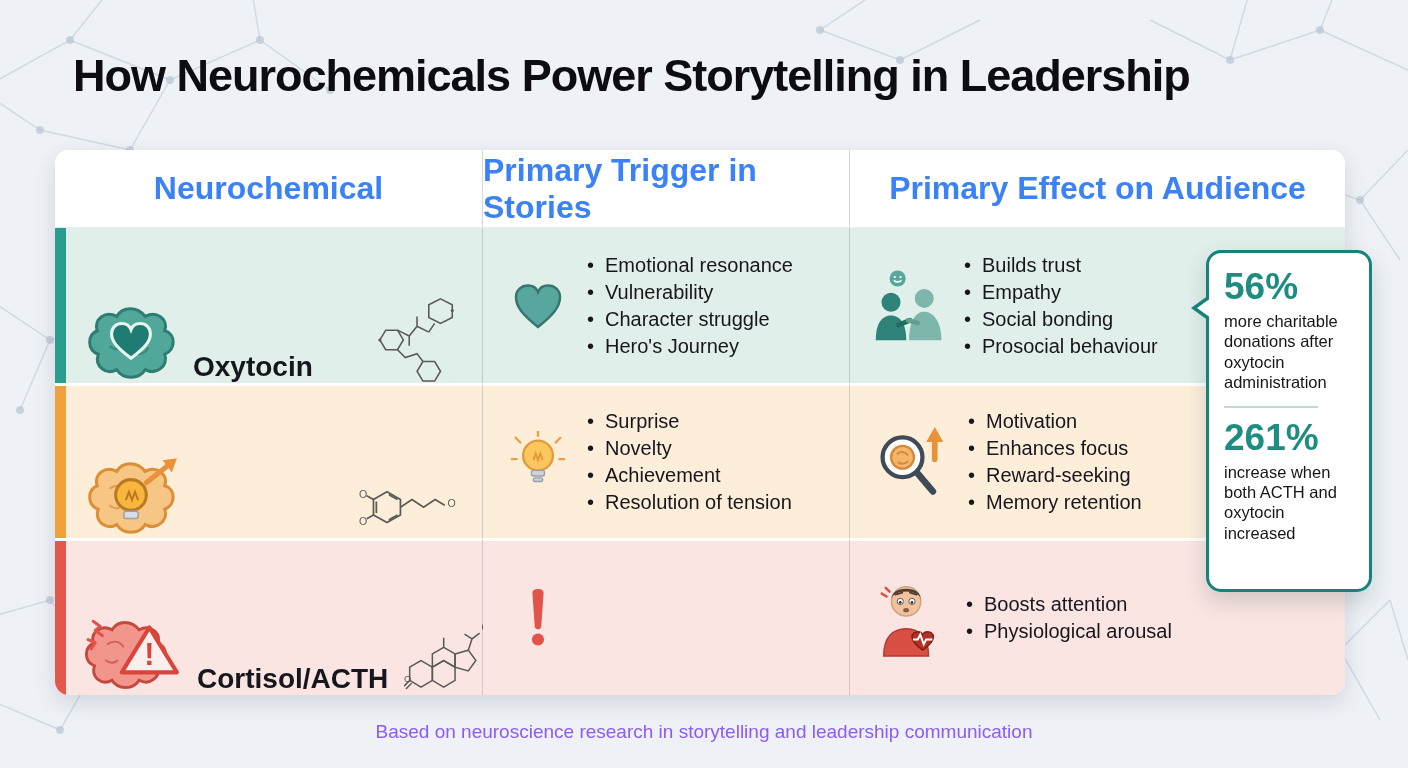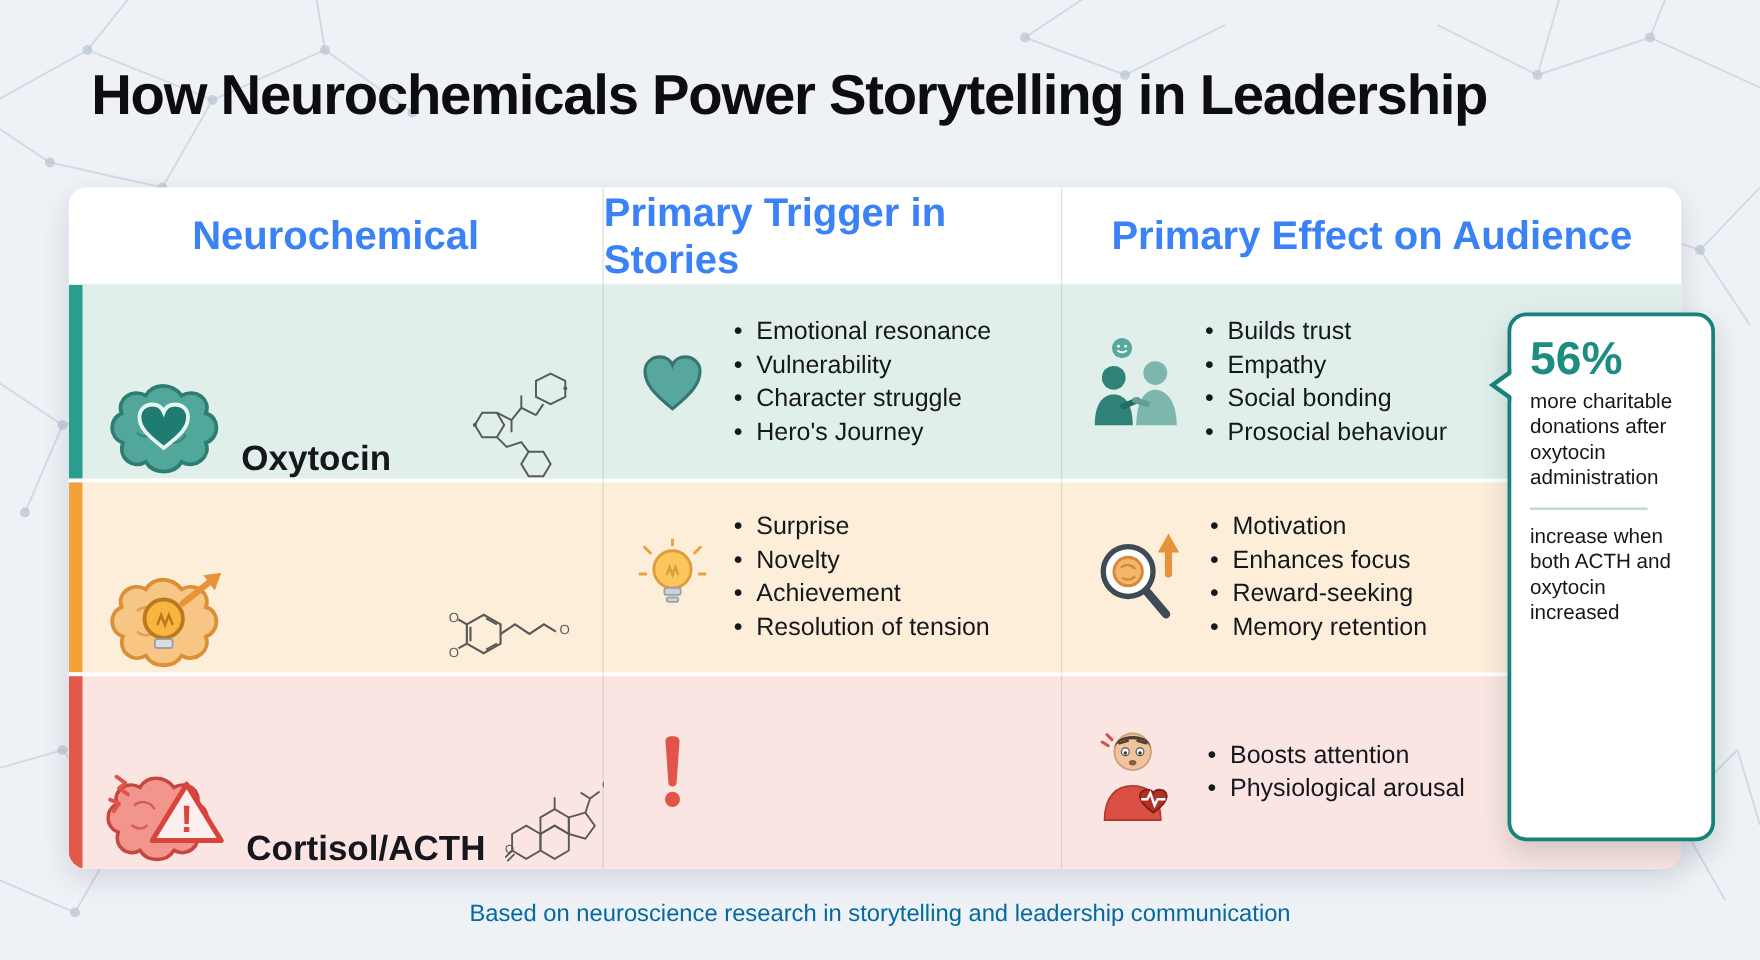--- a/index.html
+++ b/index.html
@@ -32,35 +32,35 @@
   .main-icon { flex:0 0 auto; display:flex; }
   .chem-name { font-size:28px; font-weight:800; color:#16161d; white-space:nowrap; }
   .structure { margin-left:auto; margin-right:6px; opacity:.9; display:flex; }
 
   .list-cell { display:flex; align-items:center; gap:16px; padding:0 6px 0 22px; }
   .cell-icon { flex:0 0 66px; display:flex; justify-content:center; }
   .list-cell ul { list-style:none; }
   .list-cell li { font-size:20px; color:#16161d; line-height:27px; display:flex; font-weight:500; }
   .list-cell li::before { content:"•"; margin-right:11px; }
 
-  .callout { position:absolute; left:1206px; top:250px; width:166px; height:423px;
+  .callout { position:absolute; left:1206px; top:250px; width:166px; height:342px;
              background:#fff; border:3px solid #15837a; border-radius:15px;
              box-shadow:0 10px 22px rgba(25,60,70,.18); padding:15px 15px 10px; }
   .callout::before { content:""; position:absolute; left:-18px; top:42px;
              border-top:13px solid transparent; border-bottom:13px solid transparent;
              border-right:18px solid #15837a; }
   .callout::after { content:""; position:absolute; left:-12px; top:45px;
              border-top:10px solid transparent; border-bottom:10px solid transparent;
              border-right:14px solid #ffffff; }
   .stat-value { font-size:37px; font-weight:800; color:#1d8d82; line-height:1.05; }
   .stat-text { font-size:16.5px; line-height:1.24; color:#15151c; margin-top:4px; font-weight:500; }
   .callout-divider { height:2px; background:#bcdbd6; width:72%; margin:13px 0 11px; }
 
   .footer { position:absolute; left:0; right:0; top:721px; text-align:center;
-            font-size:19px; color:#0369a1; }
+            font-size:19px; color:#8b5cf6; }
 </style>
 </head>
 <body>
 
 <div class="page">
 
   <svg class="bg-net" width="1408" height="768" viewBox="0 0 1408 768">
     <g stroke="#c2cdd9" stroke-width="1.5" fill="none" opacity="0.65">
       <path d="M-20 90 L70 40 L170 80 L130 150 L40 130 Z M70 40 L110 -10 M170 80 L260 40 L330 90 M260 40 L250 -20"></path>
       <path d="M820 30 L880 -10 M820 30 L900 60 L980 20"></path>
@@ -278,18 +278,19 @@
         <li>Physiological arousal</li>
       </ul>
     </div>
 
   </div>
 
   <div class="callout">
     <div class="stat-value">56%</div>
     <div class="stat-text">more charitable donations after oxytocin administration</div>
     <div class="callout-divider"></div>
+    <div class="stat-value">261%</div>
     <div class="stat-text">increase when both ACTH and oxytocin increased</div>
   </div>
 
   <div class="footer">Based on neuroscience research in storytelling and leadership communication</div>
 
 </div>
 
 </body></html>

